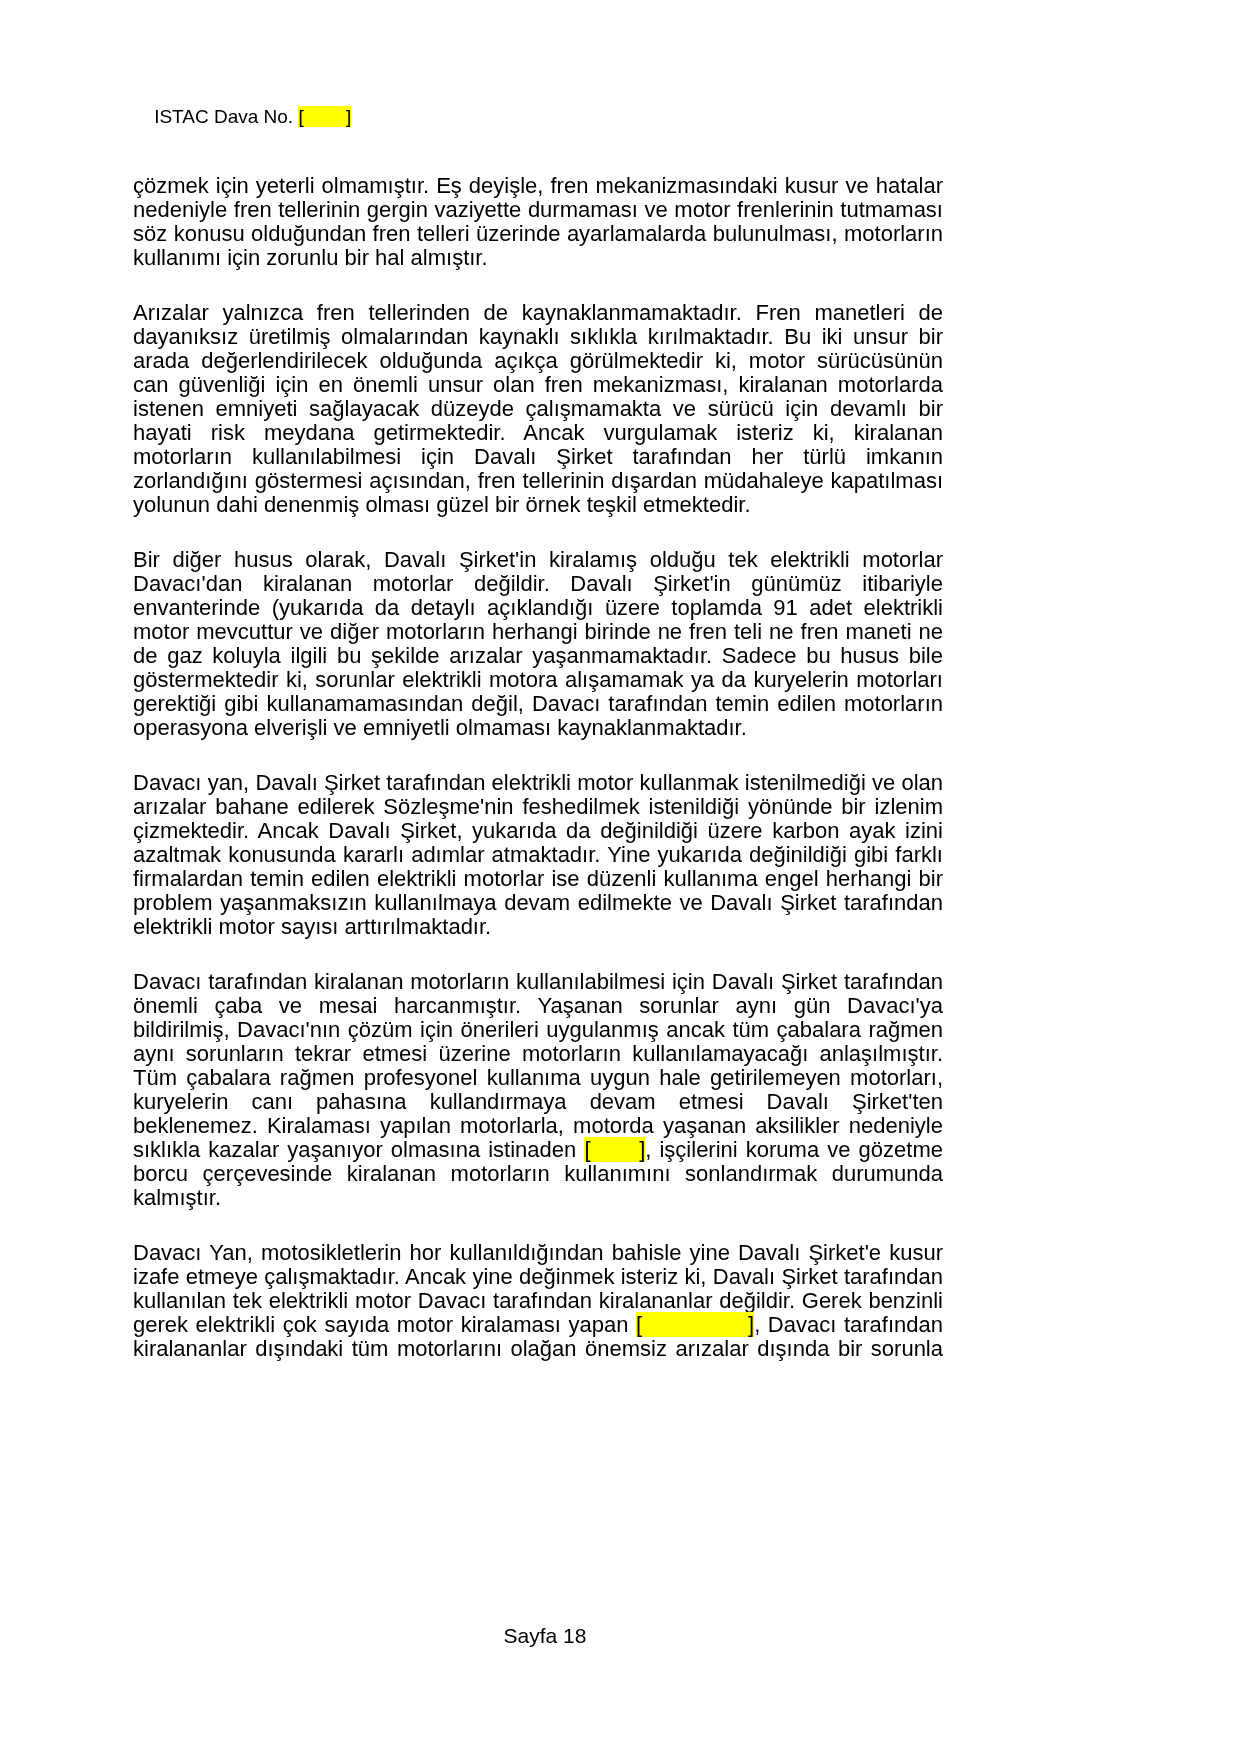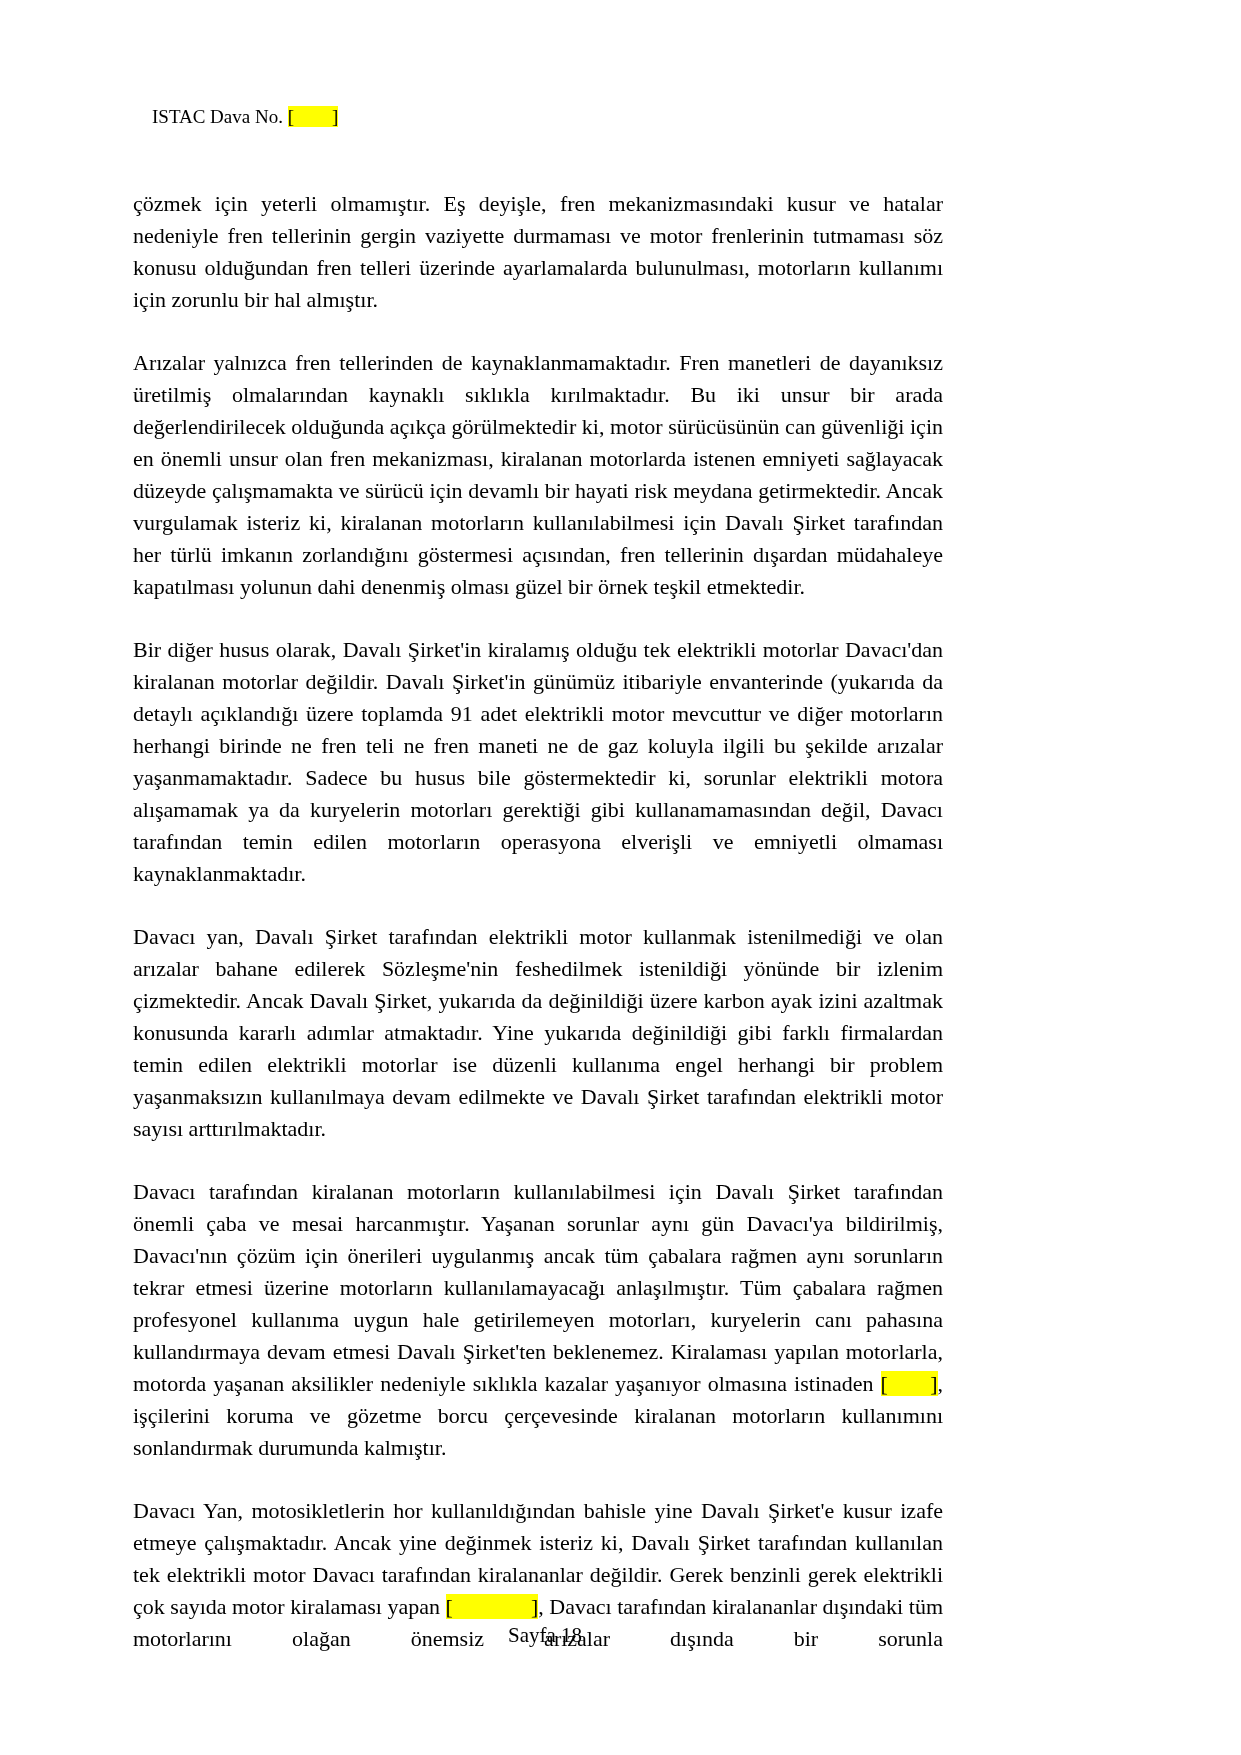--- a/index.html
+++ b/index.html
@@ -7,32 +7,32 @@
     padding: 0;
     background: #ffffff;
   }
   .page {
     position: relative;
     width: 1074px;
     height: 1755px;
     background: #ffffff;
     box-sizing: border-box;
     padding: 76px 131px 0 133px;
-    font-family: Liberation Serif, serif;
+    font-family: Liberation Sans, sans-serif;
     color: #000000;
   }
   .header {
     font-size: 19px;
     line-height: 27px;
     white-space: pre;
   }
   .doc-body {
-    margin-top: 31px;
+    margin-top: 17px;
     font-size: 22px;
-    line-height: 32px;
+    line-height: 24px;
     text-align: justify;
   }
   .para {
     margin: 0;
   }
   .para + .para {
     margin-top: 31px;
   }
   .para.cut {
     text-align-last: justify;

